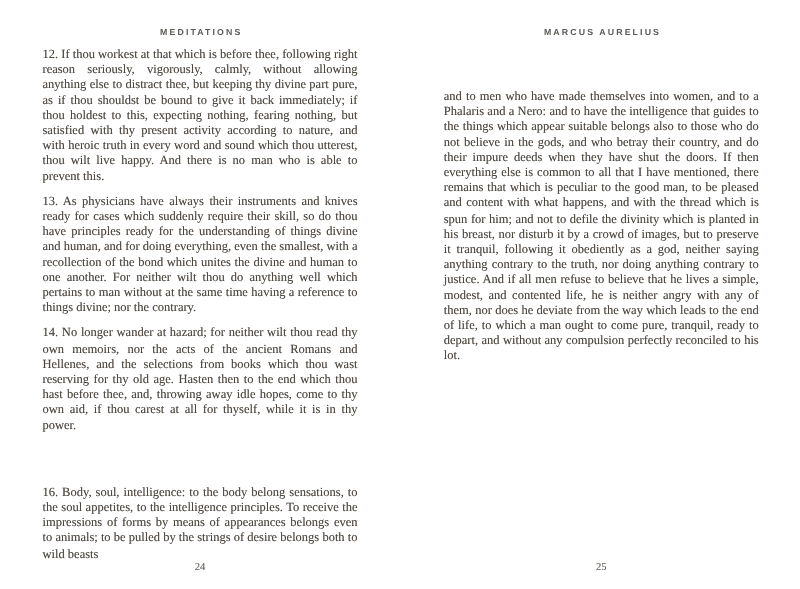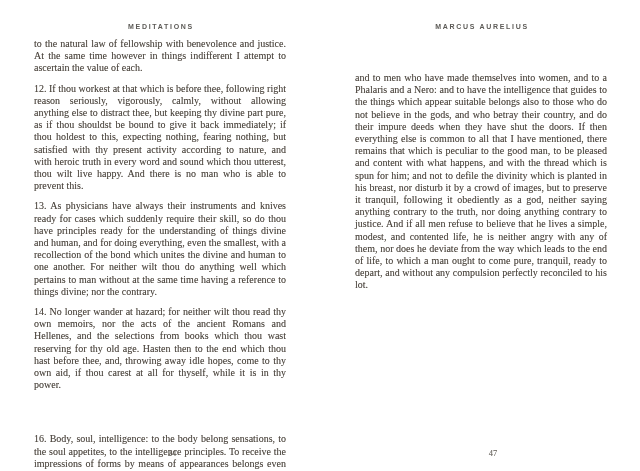--- a/index.html
+++ b/index.html
@@ -49,46 +49,45 @@
   .body-text p {
     margin: 0 0 8px 0;
   }
   .body-text p:last-child {
     margin-bottom: 0;
     margin-top: 42px;
   }
   .page-number {
     position: absolute;
     bottom: 13px;
-    left: 12px;
+    left: 0;
     width: 100%;
     text-align: center;
     font-size: 8.5px;
     color: #6b6761;
     text-shadow: 0 0 0.5px rgba(100,95,88,0.4);
   }
 </style>
 </head>
 <body>
 
 <div class="spread">
 
   <div class="page left">
     <div class="running-head">MEDITATIONS</div>
     <div class="body-text">
-      <p>to the natural law of fellowship with benevolence and justice. At the same time however in things indifferent I attempt to ascertain the value of each.</p>
       <p>12. If thou workest at that which is before thee, following right reason seriously, vigorously, calmly, without allowing anything else to distract thee, but keeping thy divine part pure, as if thou shouldst be bound to give it back immediately; if thou holdest to this, expecting nothing, fearing nothing, but satisfied with thy present activity according to nature, and with heroic truth in every word and sound which thou utterest, thou wilt live happy. And there is no man who is able to prevent this.</p>
       <p>13. As physicians have always their instruments and knives ready for cases which suddenly require their skill, so do thou have principles ready for the understanding of things divine and human, and for doing everything, even the smallest, with a recollection of the bond which unites the divine and human to one another. For neither wilt thou do anything well which pertains to man without at the same time having a reference to things divine; nor the contrary.</p>
       <p>14. No longer wander at hazard; for neither wilt thou read thy own memoirs, nor the acts of the ancient Romans and Hellenes, and the selections from books which thou wast reserving for thy old age. Hasten then to the end which thou hast before thee, and, throwing away idle hopes, come to thy own aid, if thou carest at all for thyself, while it is in thy power.</p>
       <p>16. Body, soul, intelligence: to the body belong sensations, to the soul appetites, to the intelligence principles. To receive the impressions of forms by means of appearances belongs even to animals; to be pulled by the strings of desire belongs both to wild beasts</p>
     </div>
     <div class="page-number">24</div>
   </div>
 
   <div class="page right">
     <div class="running-head">MARCUS AURELIUS</div>
     <div class="body-text">
       <p>and to men who have made themselves into women, and to a Phalaris and a Nero: and to have the intelligence that guides to the things which appear suitable belongs also to those who do not believe in the gods, and who betray their country, and do their impure deeds when they have shut the doors. If then everything else is common to all that I have mentioned, there remains that which is peculiar to the good man, to be pleased and content with what happens, and with the thread which is spun for him; and not to defile the divinity which is planted in his breast, nor disturb it by a crowd of images, but to preserve it tranquil, following it obediently as a god, neither saying anything contrary to the truth, nor doing anything contrary to justice. And if all men refuse to believe that he lives a simple, modest, and contented life, he is neither angry with any of them, nor does he deviate from the way which leads to the end of life, to which a man ought to come pure, tranquil, ready to depart, and without any compulsion perfectly reconciled to his lot.</p>
     </div>
-    <div class="page-number">47</div>
+    <div class="page-number">25</div>
   </div>
 
 </div>
 
 </body></html>

